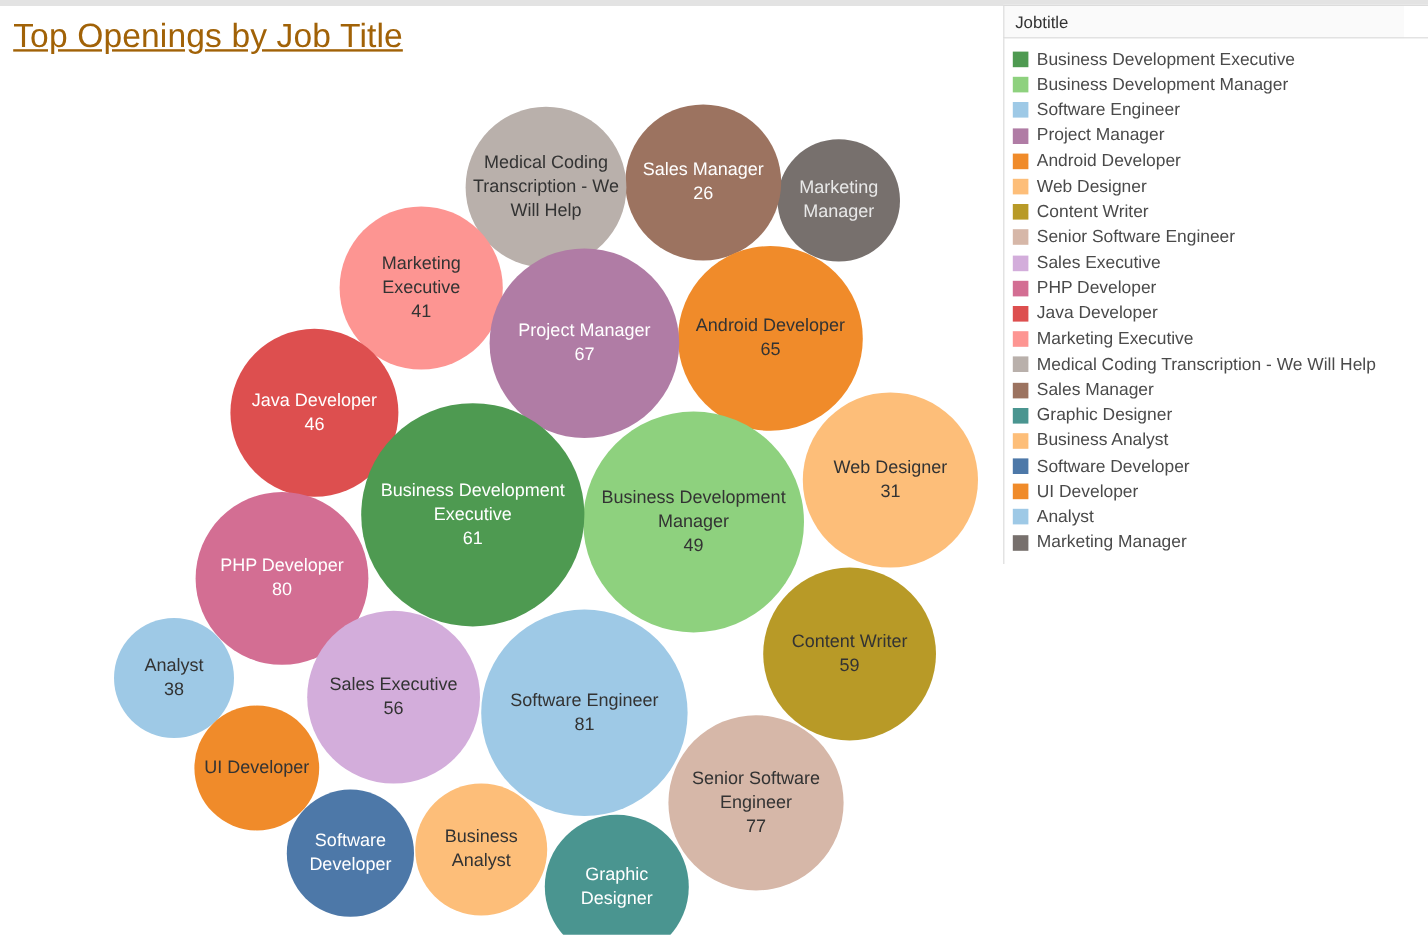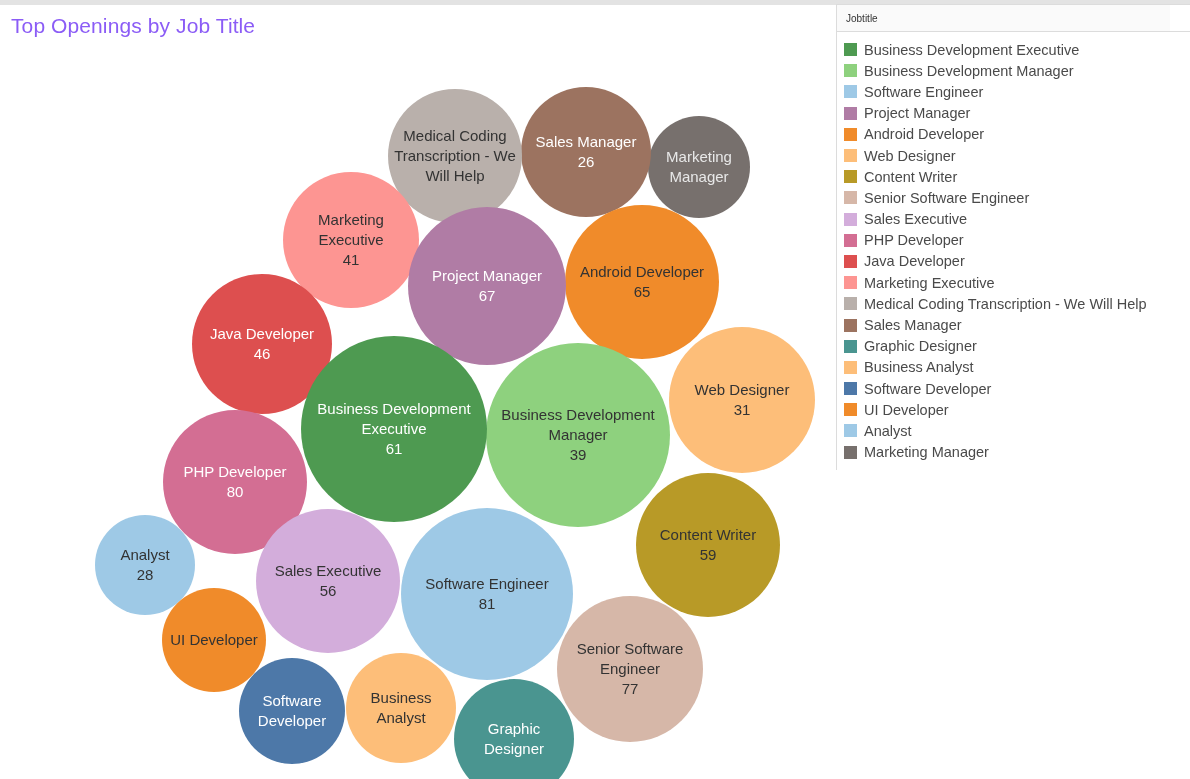--- a/index.html
+++ b/index.html
@@ -29,22 +29,23 @@
     width: 1190px;
     height: 5px;
     background: #e3e3e3;
   }
 
   
   .chart-title {
     position: absolute;
     left: 11px;
     top: 14px;
-    font-size: 21px;
-    color: #8b5cf6;
+    font-size: 28px;
+    color: #a16207;
+    text-decoration: underline;
     white-space: nowrap;
     letter-spacing: 0.1px;
   }
 
   
   .bubble-area {
     position: absolute;
     left: 0;
     top: 30px;
     width: 835px;
@@ -87,21 +88,21 @@
     background: #fafafa;
     border-left: 1px solid #dcdcdc;
     border-top: 1px solid #dcdcdc;
     border-bottom: 1px solid #dcdcdc;
     box-sizing: border-box;
     display: flex;
     align-items: center;
   }
   .legend-header .legend-title {
     padding-left: 9px;
-    font-size: 10px;
+    font-size: 14px;
     color: #333333;
   }
   .legend-header-tail {
     position: absolute;
     left: 334px; top: 0;
     width: 20px;
     height: 28px;
     background: #ffffff;
     border-top: 1px solid #dcdcdc;
     border-bottom: 1px solid #dcdcdc;
@@ -144,21 +145,21 @@
 
   <div class="chart-title">Top Openings by Job Title</div>
 
   <div class="bubble-area" id="bubble-area">
       <div class="bubble" style="left: 301px; top: 306px; width: 186px; height: 186px; background: rgb(78, 154, 81); color: rgb(255, 255, 255); font-size: 15px; z-index: 100;">
         <span class="b-label">Business Development Executive</span>
         <span class="b-value">61</span>
       </div>
       <div class="bubble" style="left: 486px; top: 313px; width: 184px; height: 184px; background: rgb(142, 209, 126); color: rgb(51, 51, 51); font-size: 15px; z-index: 99;">
         <span class="b-label">Business Development Manager</span>
-        <span class="b-value">39</span>
+        <span class="b-value">49</span>
       </div>
       <div class="bubble" style="left: 401px; top: 478px; width: 172px; height: 172px; background: rgb(158, 201, 230); color: rgb(51, 51, 51); font-size: 15px; z-index: 98;">
         <span class="b-label">Software Engineer</span>
         <span class="b-value">81</span>
       </div>
       <div class="bubble" style="left: 408px; top: 177px; width: 158px; height: 158px; background: rgb(176, 124, 165); color: rgb(255, 255, 255); font-size: 15px; z-index: 97;">
         <span class="b-label">Project Manager</span>
         <span class="b-value">67</span>
       </div>
       <div class="bubble" style="left: 565px; top: 175px; width: 154px; height: 154px; background: rgb(240, 139, 42); color: rgb(51, 51, 51); font-size: 15px; z-index: 96;">
@@ -207,21 +208,21 @@
         <span class="b-label">Business Analyst</span>
       </div>
       <div class="bubble" style="left: 239px; top: 628px; width: 106px; height: 106px; background: rgb(77, 120, 168); color: rgb(255, 255, 255); font-size: 15px; z-index: 84;">
         <span class="b-label">Software Developer</span>
       </div>
       <div class="bubble" style="left: 162px; top: 558px; width: 104px; height: 104px; background: rgb(240, 139, 42); color: rgb(51, 51, 51); font-size: 15px; z-index: 83;">
         <span class="b-label">UI Developer</span>
       </div>
       <div class="bubble" style="left: 95px; top: 485px; width: 100px; height: 100px; background: rgb(158, 201, 230); color: rgb(51, 51, 51); font-size: 15px; z-index: 82;">
         <span class="b-label">Analyst</span>
-        <span class="b-value">28</span>
+        <span class="b-value">38</span>
       </div>
       <div class="bubble" style="left: 648px; top: 86px; width: 102px; height: 102px; background: rgb(119, 112, 109); color: rgb(232, 232, 232); font-size: 15px; z-index: 81;">
         <span class="b-label">Marketing Manager</span>
       </div>
     </div>
 
   <div class="legend">
     <div class="legend-header">
       <span class="legend-title">Jobtitle</span>
     </div>

